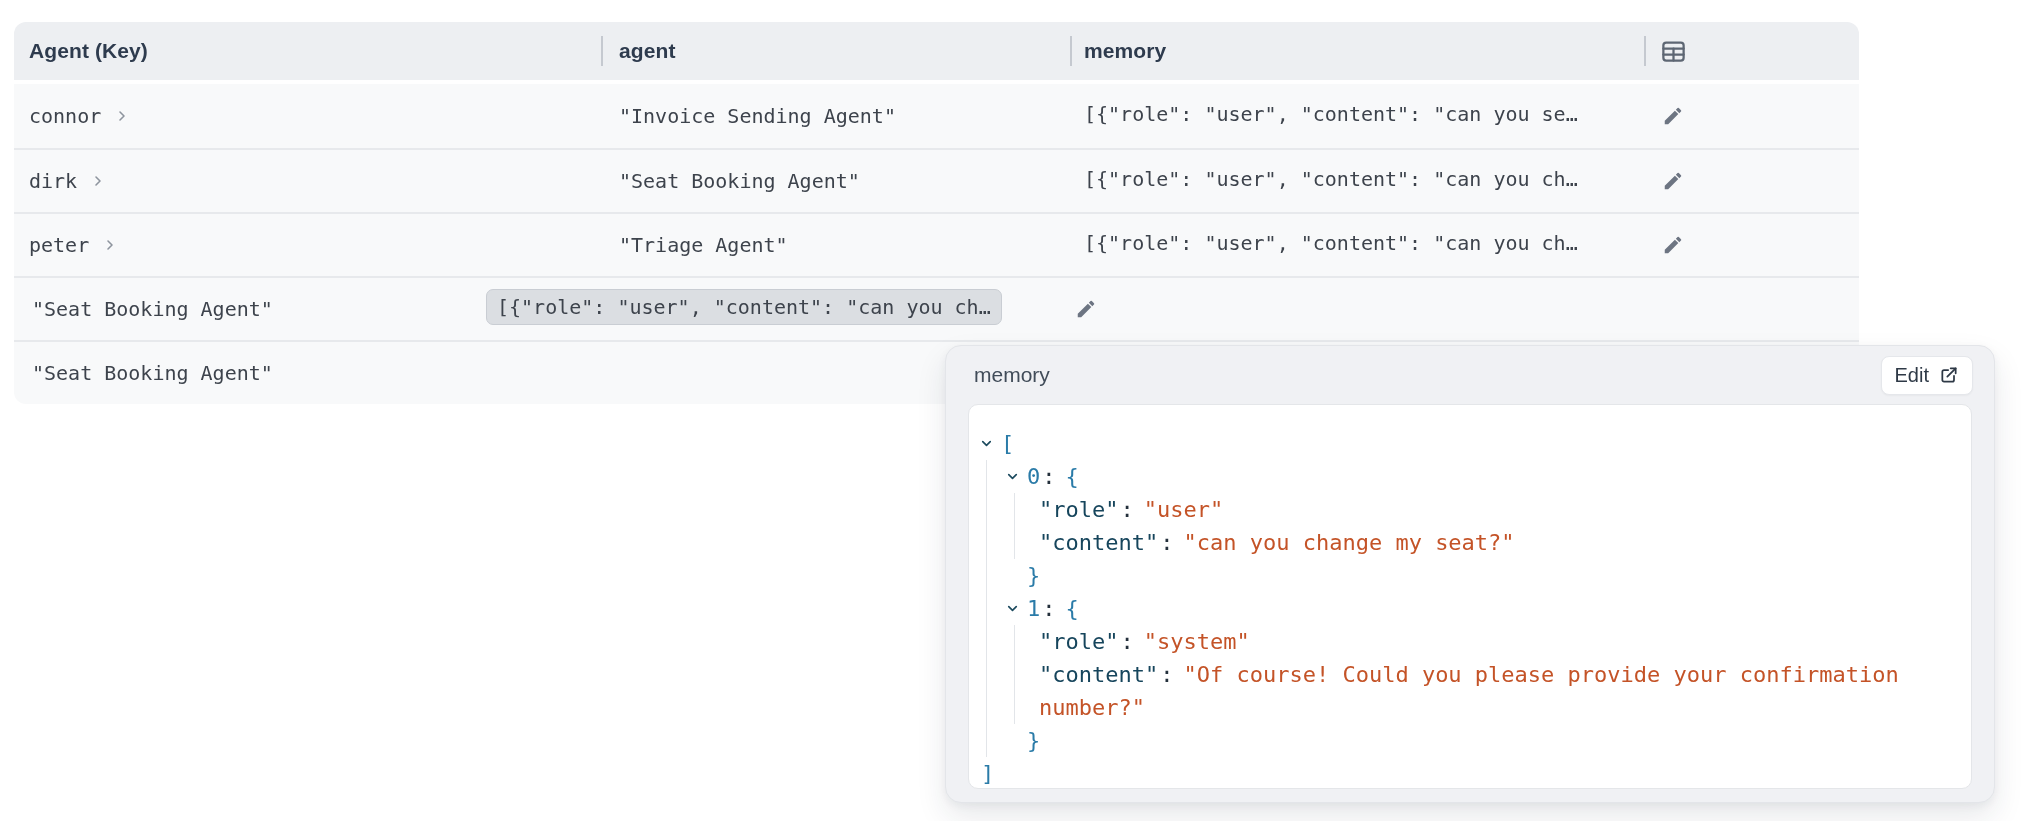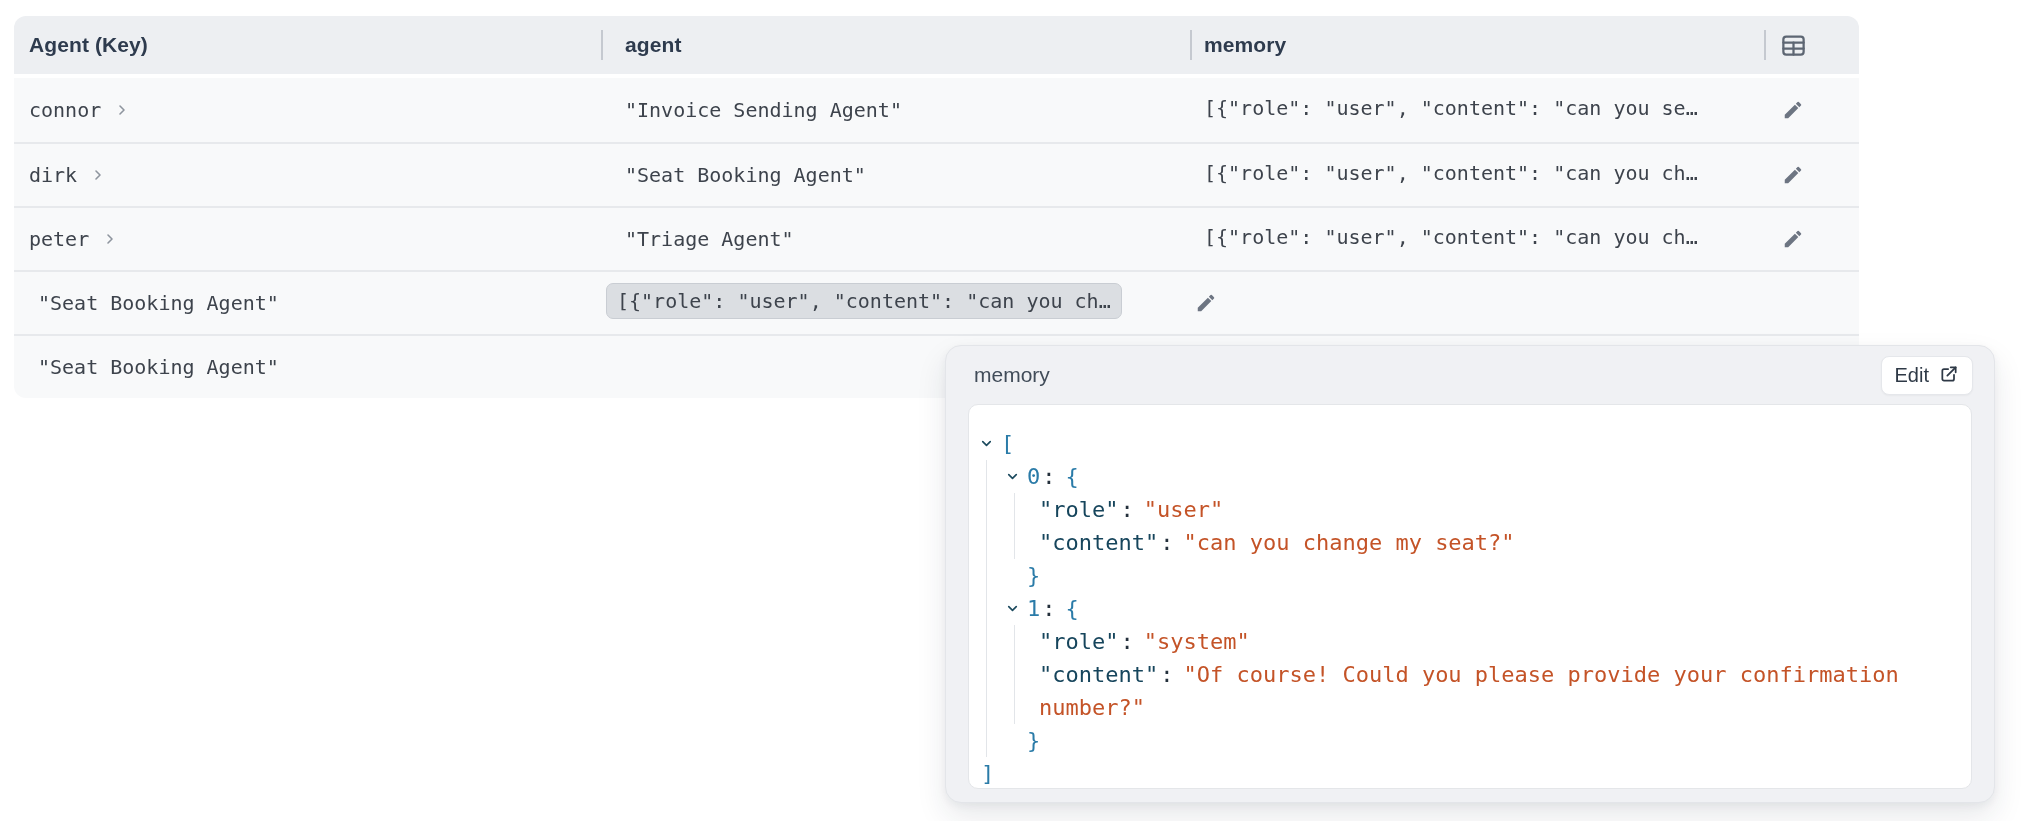--- a/index.html
+++ b/index.html
@@ -8,21 +8,21 @@
     position: relative;
     background: #ffffff;
     font-family: "Liberation Sans", sans-serif;
     overflow: hidden;
   }
   .mono { font-family: "DejaVu Sans Mono", monospace; }
 
   
   .grid {
     position: absolute;
-    left: 14px; top: 16px;
+    left: 14px; top: 22px;
     width: 1845px;
     border-radius: 12px;
   }
   .thead {
     display: flex;
     align-items: center;
     height: 58px;
     background: #edeff2;
     border-radius: 12px 12px 0 0;
     margin-bottom: 4px;
@@ -31,21 +31,21 @@
     display: flex;
     align-items: center;
     height: 100%;
     position: relative;
     font-size: 21px;
     font-weight: 700;
     color: #2e3b4e;
     letter-spacing: .1px;
   }
   .col1 { width: 587px; padding-left: 15px; }
-  .col2 { width: 589px; padding-left: 24px; }
+  .col2 { width: 469px; padding-left: 18px; }
   .col3 { width: 574px; padding-left: 14px; }
   .col4 { width: 95px; display: flex; align-items: center; justify-content: flex-start; }
   .rhandle {
     position: absolute;
     left: 0; top: 14px;
     width: 2px; height: 30px;
     background: #c5c9d0;
   }
   .th-icon-wrap { position: relative; height: 100%; display:flex; align-items:center; padding-left: 16px; }
   .tbody { background: transparent; }
@@ -88,21 +88,21 @@
   }
   .popup-header {
     height: 58px;
     display: flex;
     align-items: center;
     justify-content: space-between;
     padding: 0 21px 0 28px;
   }
   .popup-title { font-size: 21px; color: #414c59; font-weight: 500; }
   .edit-btn {
-    display: flex; gap: 10px;
+    display: flex; align-items: center; gap: 10px;
     background: #ffffff;
     border: 1px solid #e5e7eb;
     border-radius: 8px;
     padding: 7px 13px;
     font-family: "Liberation Sans", sans-serif;
     font-size: 20px;
     color: #2e3946;
     cursor: pointer;
     box-shadow: 0 1px 2px rgba(0,0,0,0.04);
   }

